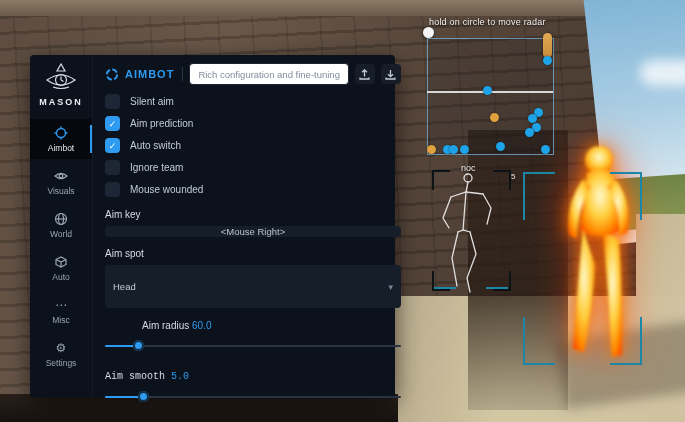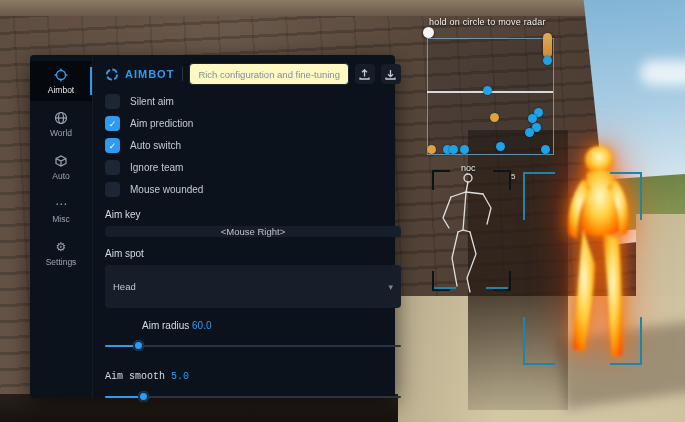--- a/index.html
+++ b/index.html
@@ -72,21 +72,21 @@
   .side-item.active::after{content:"";position:absolute;right:0;top:6px;bottom:6px;width:2px;background:#2e9bf0;}
   .ic{width:14px;height:14px;display:flex;align-items:center;justify-content:center;color:#9aa4b2;}
   .ic svg{display:block;}
   .ic-uni{font-family:"DejaVu Sans",sans-serif;font-size:12px;line-height:1;}
 
   .content{flex:1;padding:8px 11px 0 12px;display:flex;flex-direction:column;}
   .hdr{display:flex;align-items:center;height:24px;margin-bottom:9px;}
   .hdr-title{color:#2e9bf0;font-weight:bold;font-size:11px;letter-spacing:1px;margin:0 8px 0 6px;}
   .hdr-sep{width:1px;height:14px;background:#2a3442;margin-right:6px;}
   .hdr-desc{flex:1;height:20px;display:flex;align-items:center;padding:0 8px;
-    background:#fef9c3;border:1px solid #1c2531;border-radius:4px;
+    background:#ffffff;border:1px solid #1c2531;border-radius:4px;
     color:#828d9d;font-size:9.5px;white-space:nowrap;overflow:hidden;}
   .hdr-btn{width:20px;height:20px;margin-left:6px;border-radius:4px;background:#161d28;
     display:flex;align-items:center;justify-content:center;color:#c3cbd6;cursor:pointer;}
 
   .chk-row{display:flex;align-items:center;height:15px;margin-bottom:7px;cursor:pointer;}
   .chk{width:15px;height:15px;border-radius:4px;background:#1d2634;margin-right:10px;flex:none;
     display:flex;align-items:center;justify-content:center;font-size:9px;color:transparent;}
   .chk.on{background:#2e9bf0;color:#fff;}
   .chk-lbl{font-size:10px;color:#c3cbd6;}
 
@@ -187,29 +187,50 @@
     <span class="dot" style="left: 426.5px; top: 144.5px; background: rgb(224, 162, 63);"></span>
     <span class="dot" style="left: 442.5px; top: 144.5px; background: rgb(30, 163, 232);"></span>
     <span class="dot" style="left: 448.5px; top: 144.5px; background: rgb(30, 163, 232);"></span>
     <span class="dot" style="left: 459.5px; top: 144.5px; background: rgb(30, 163, 232);"></span>
     <span class="dot" style="left: 540.5px; top: 144.5px; background: rgb(30, 163, 232);"></span>
     <span class="dot" style="left: 542.5px; top: 55.5px; background: rgb(30, 163, 232);"></span>
   </div>
 
 <div class="panel">
   <div class="sidebar">
+    <div class="brand">
+      <svg width="34" height="30" viewBox="0 0 34 30">
+        <g stroke="#d8dee8" stroke-width="1.2" fill="none">
+          <path d="M17 1 L21 8 L13 8 Z"></path>
+          <path d="M3 17 Q17 7 31 17 Q17 27 3 17 Z"></path>
+          <circle cx="17" cy="17" r="5.5"></circle>
+          <path d="M17 17 L17 13.5 M17 17 L19.5 18.5"></path>
+          <path d="M9 24 Q17 27 25 24"></path>
+        </g>
+      </svg>
+      <div class="brand-name">MASON</div>
+    </div>
 
     <div class="side-item active" id="side-0">
       <span class="ic">
         <svg width="14" height="14" viewBox="0 0 14 14" stroke="currentColor" fill="none" stroke-width="1.4">
           <circle cx="7" cy="7" r="4.5"></circle>
             <path d="M7 0.5v2.5M7 11v2.5M0.5 7h2.5M11 7h2.5"></path>
           </svg>
       </span>
       <span class="lbl">Aimbot</span>
+    </div>
+    <div class="side-item" id="side-1">
+      <span class="ic">
+        <svg width="14" height="14" viewBox="0 0 14 14" stroke="currentColor" fill="none" stroke-width="1.3">
+          <path d="M1 7 Q7 2 13 7 Q7 12 1 7 Z"></path>
+            <circle cx="7" cy="7" r="1.8"></circle>
+          </svg>
+      </span>
+      <span class="lbl">Visuals</span>
     </div>
     <div class="side-item" id="side-2">
       <span class="ic">
         <svg width="14" height="14" viewBox="0 0 14 14" stroke="currentColor" fill="none" stroke-width="1.2">
           <circle cx="7" cy="7" r="5.5"></circle>
             <ellipse cx="7" cy="7" rx="2.5" ry="5.5"></ellipse>
             <path d="M1.5 7h11"></path>
           </svg>
       </span>
       <span class="lbl">World</span>

